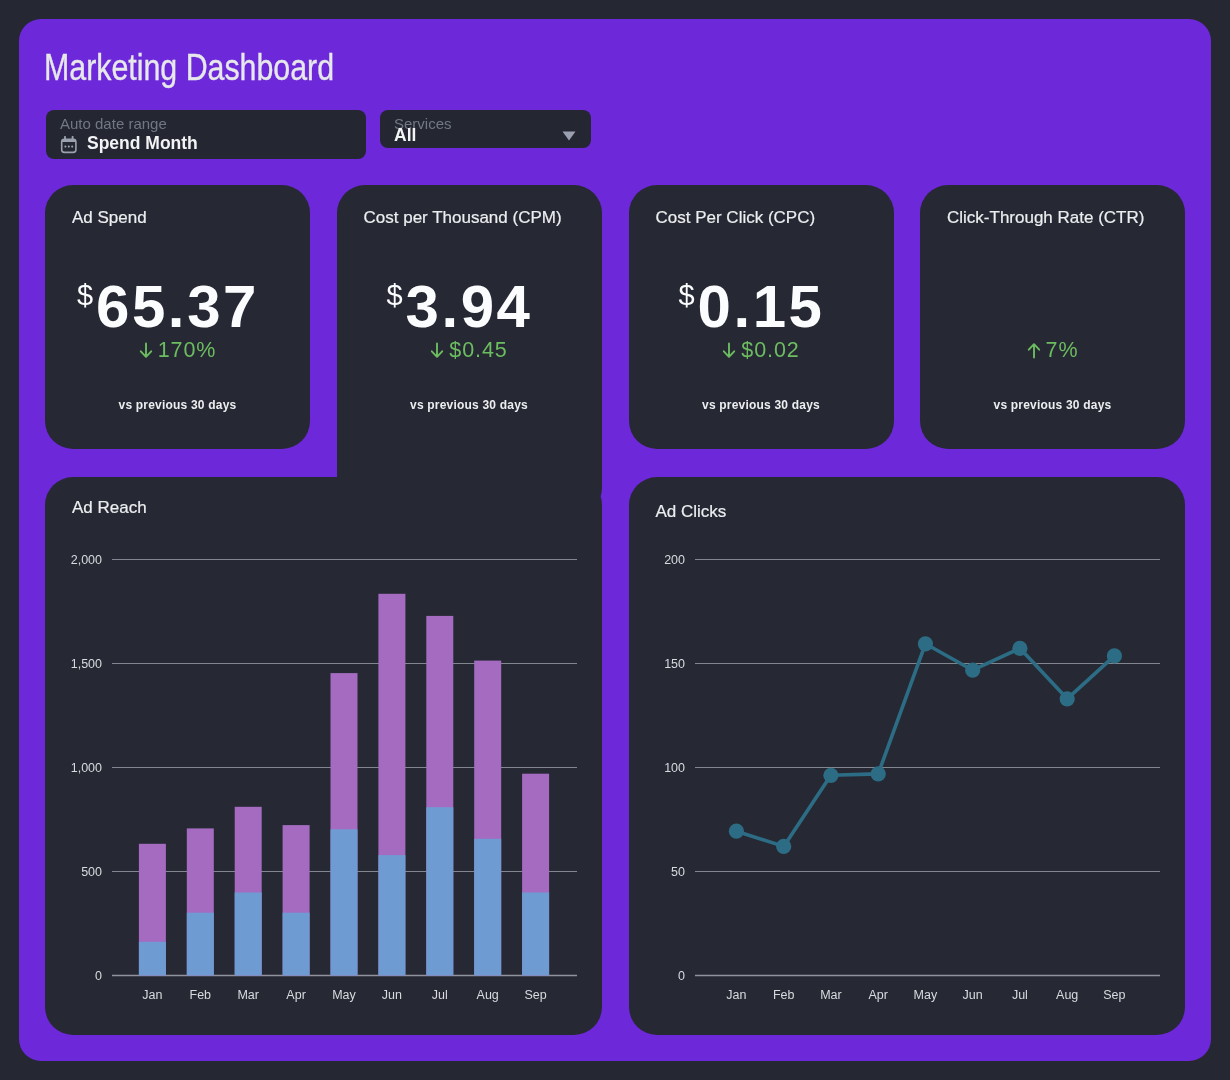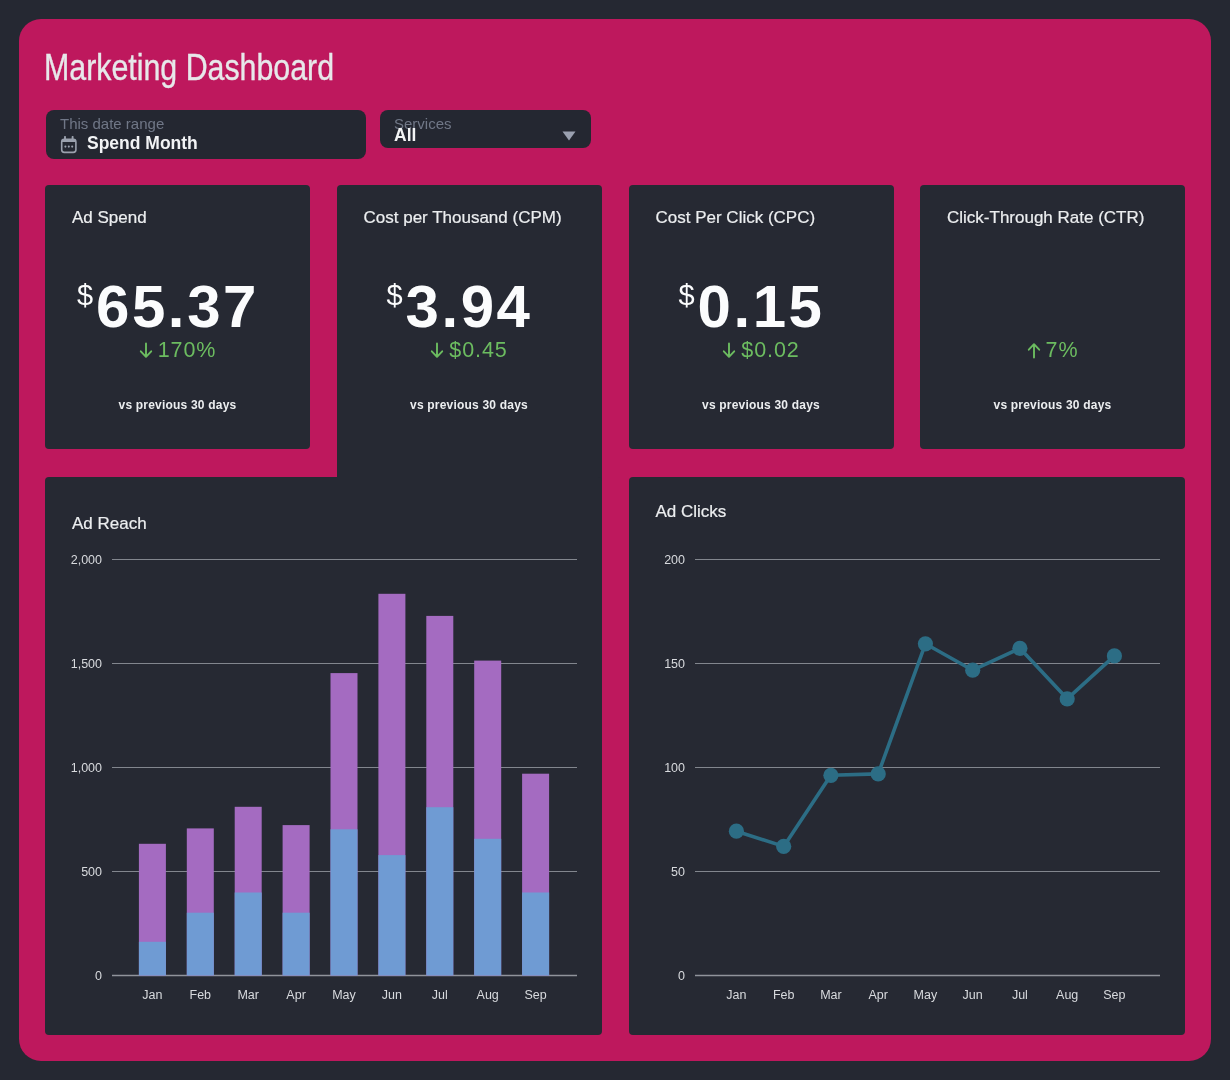--- a/index.html
+++ b/index.html
@@ -1,40 +1,40 @@
 <!DOCTYPE html>
 <html><head>
 <meta charset="utf-8">
 <style>
   * { margin:0; padding:0; box-sizing:border-box; }
   html,body { width:1230px; height:1080px; background:#252832; font-family:"Liberation Sans", sans-serif; }
-  .panel { position:absolute; left:19px; top:19px; width:1192px; height:1042px; background:#be185d; border-radius:22px; }
+  .panel { position:absolute; left:19px; top:19px; width:1192px; height:1042px; background:#6d28d9; border-radius:22px; }
   .abs { position:absolute; }
   h1 { position:absolute; left:25px; top:27.5px; font-size:37px; font-weight:400; color:#e7e8ea; -webkit-text-stroke:0.35px #e7e8ea; transform:scaleX(0.82); transform-origin:left top; white-space:nowrap; }
   .fbox { position:absolute; background:#242731; border-radius:8px; }
   .flabel { position:absolute; color:#707787; font-size:15px; font-weight:400; }
   .fvalue { position:absolute; color:#f2f3f5; font-size:17.5px; font-weight:700; }
-  .card { position:absolute; background:#262933; border-radius:4px; }
+  .card { position:absolute; background:#262933; border-radius:28px; }
   .ctitle { position:absolute; left:27px; top:22.5px; font-size:17px; font-weight:400; color:#eceef0; -webkit-text-stroke:0.2px #eceef0; }
   .bigwrap { position:absolute; left:0; width:100%; top:86.5px; text-align:center; }
   .bignum { position:relative; display:inline-block; font-size:60px; font-weight:700; color:#fbfcfd; letter-spacing:2.6px; }
   .pre { position:absolute; left:-19px; top:7.5px; font-size:29px; font-weight:400; letter-spacing:0; }
   .suf { position:absolute; right:-30px; top:9px; font-size:30px; font-weight:400; letter-spacing:0; }
   .delta { position:absolute; left:0; width:100%; top:153px; text-align:center; color:#6cbc60; font-size:21.5px; font-weight:400; letter-spacing:0.9px; }
   .vsprev { position:absolute; left:0; width:100%; top:213px; text-align:center; color:#eceef0; font-size:12px; font-weight:700; letter-spacing:0.2px; }
   svg text { font-family:"Liberation Sans", sans-serif; }
   .arr { vertical-align:-2px; margin-right:5px; }
 </style>
 </head>
 <body>
 <div class="panel">
   <h1>Marketing Dashboard</h1>
 
   <div class="fbox" style="left:27px; top:91px; width:320px; height:49px;">
-    <div class="flabel" style="left:14px; top:5px;">This date range</div>
+    <div class="flabel" style="left:14px; top:5px;">Auto date range</div>
     <svg class="abs" style="left:14px; top:25.5px;" width="18" height="18" viewBox="0 0 18 18">
       <line x1="5" y1="0.9" x2="5" y2="4.2" stroke="#9ba1ae" stroke-width="1.9" stroke-linecap="round"></line>
       <line x1="12.6" y1="0.9" x2="12.6" y2="4.2" stroke="#9ba1ae" stroke-width="1.9" stroke-linecap="round"></line>
       <rect x="1.7" y="3.4" width="14.2" height="13" rx="2.6" fill="none" stroke="#9ba1ae" stroke-width="1.6"></rect>
       <path d="M1.7 6.0 h14.2 v-0.5 a2.6 2.6 0 0 0 -2.6 -2.6 h-9 a2.6 2.6 0 0 0 -2.6 2.6 Z" fill="#9ba1ae"></path>
       <circle cx="5.4" cy="10.6" r="1.05" fill="#9ba1ae"></circle>
       <circle cx="8.8" cy="10.6" r="1.05" fill="#9ba1ae"></circle>
       <circle cx="12.2" cy="10.6" r="1.05" fill="#9ba1ae"></circle>
     </svg>
     <div class="fvalue" style="left:41px; top:23px;">Spend Month</div>
@@ -74,21 +74,21 @@
   </div>
   <div class="card" style="left:901px; top:166px; width:265px; height:264px;padding-left:27px;">
     <div class="ctitle">Click-Through Rate (CTR)</div>
     <div class="delta"><svg class="arr" width="14" height="17" viewBox="0 0 14 17">
           <path d="M7 15.5 V2.5 M1.8 7.7 L7 2.2 L12.2 7.7" fill="none" stroke="#6cbc60" stroke-width="1.9" stroke-linecap="round" stroke-linejoin="round"></path>
         </svg>7%</div>
     <div class="vsprev">vs previous 30 days</div>
   </div>
 
   <div class="card" style="left:26px; top:457.5px; width:556.5px; height:558px;">
-    <div class="ctitle" style="top:37px;">Ad Reach</div>
+    <div class="ctitle" style="top:21px;">Ad Reach</div>
     <svg class="abs" style="left:0; top:0;" width="556" height="558" viewBox="0 0 556 558">
 
       <g stroke="#82868e" stroke-width="1.2">
         <line x1="67" y1="82.5" x2="532" y2="82.5"></line>
         <line x1="67" y1="186.5" x2="532" y2="186.5"></line>
         <line x1="67" y1="290.5" x2="532" y2="290.5"></line>
         <line x1="67" y1="394.5" x2="532" y2="394.5"></line>
       </g>
       <line x1="67" y1="498.5" x2="532" y2="498.5" stroke="#90939b" stroke-width="1.4"></line>
       <g fill="#d8dade" font-size="12.5" text-anchor="end">

